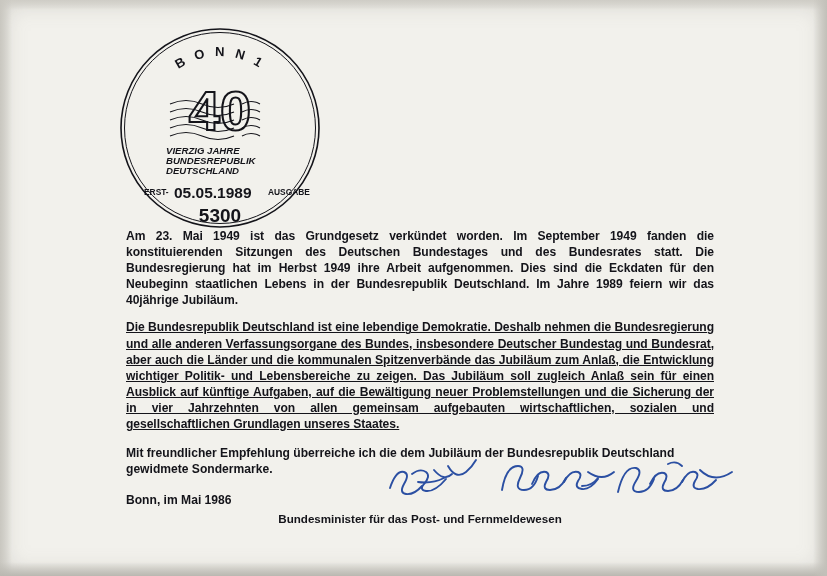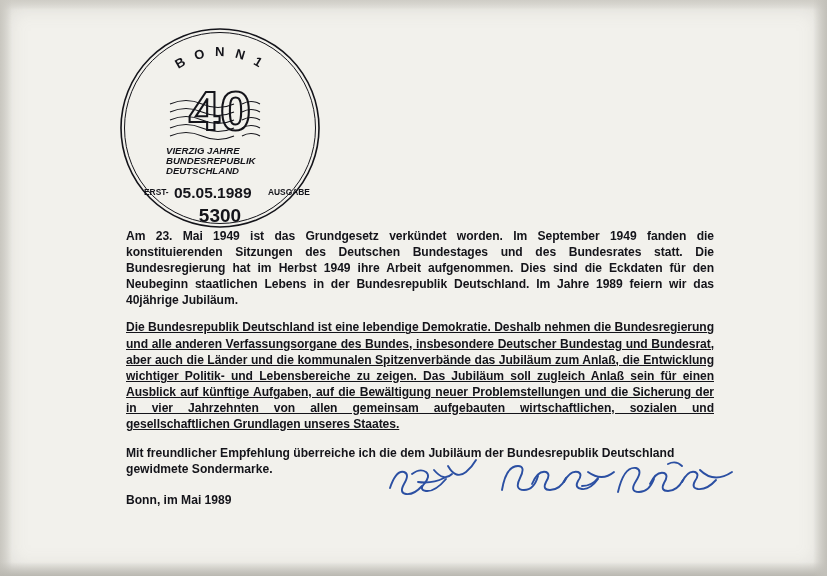--- a/index.html
+++ b/index.html
@@ -162,21 +162,21 @@
         <text x="150" y="169" font-size="8.4" font-weight="700">AUSGABE</text>
         <text x="102" y="196" font-size="19" font-weight="700" text-anchor="middle">5300</text>
       </g>
     </svg>
   </div>
 
   <div class="letter">
     <p class="para">Am 23. Mai 1949 ist das Grundgesetz verkündet worden. Im September 1949 fanden die konstituierenden Sitzungen des Deutschen Bundestages und des Bundesrates statt. Die Bundesregierung hat im Herbst 1949 ihre Arbeit aufgenommen. Dies sind die Eckdaten für den Neubeginn staatlichen Lebens in der Bundesrepublik Deutschland. Im Jahre 1989 feiern wir das 40jährige Jubiläum.</p>
     <p class="para">Die Bundesrepublik Deutschland ist eine lebendige Demokratie. Deshalb nehmen die Bundesregierung und alle anderen Verfassungsorgane des Bundes, insbesondere Deutscher Bundestag und Bundesrat, aber auch die Länder und die kommunalen Spitzenverbände das Jubiläum zum Anlaß, die Entwicklung wichtiger Politik- und Lebensbereiche zu zeigen. Das Jubiläum soll zugleich Anlaß sein für einen Ausblick auf künftige Aufgaben, auf die Bewältigung neuer Problemstellungen und die Sicherung der in vier Jahrzehnten von allen gemeinsam aufgebauten wirtschaftlichen, sozialen und gesellschaftlichen Grundlagen unseres Staates.</p>
     <div class="closing">Mit freundlicher Empfehlung überreiche ich die dem Jubiläum der Bundesrepublik Deutschland gewidmete Sondermarke.</div>
-    <div class="dateline">Bonn, im Mai 1989</div>
+    <div class="dateline">Bonn, im Mai 1986</div>
   </div>
 
   <div class="signatures">
     <svg width="360" height="52" viewBox="0 0 360 52" xmlns="http://www.w3.org/2000/svg">
       <g fill="none" stroke="#2b4fa2" stroke-width="1.9" stroke-linecap="round" stroke-linejoin="round">
 
         <g>
           <path d="M8 36 q6 -18 14 -16 q6 2 0 12 q-5 9 2 10 q8 1 16 -8"></path>
           <path d="M30 22 q8 -6 14 -2 q5 4 -2 12 q-5 6 2 7 q9 1 20 -12"></path>
           <path d="M52 18 q10 12 18 4"></path>
@@ -196,13 +196,14 @@
           <path d="M236 40 q6 -26 18 -24 q7 2 0 13 q-7 11 3 11 q10 0 15 -13"></path>
           <path d="M268 32 q6 -13 14 -11 q5 2 0 10 q-4 8 4 8 q9 0 15 -11"></path>
           <path d="M300 30 q6 -12 13 -10 q5 2 0 9 q-4 7 3 8 q9 1 18 -9"></path>
           <path d="M318 18 q14 14 32 2"></path>
           <path d="M286 12 q8 -4 14 2"></path>
         </g>
       </g>
     </svg>
   </div>
 
+  <div class="sig-caption">Bundesminister für das Post- und Fernmeldewesen</div>
 </div>
 
 </body></html>

